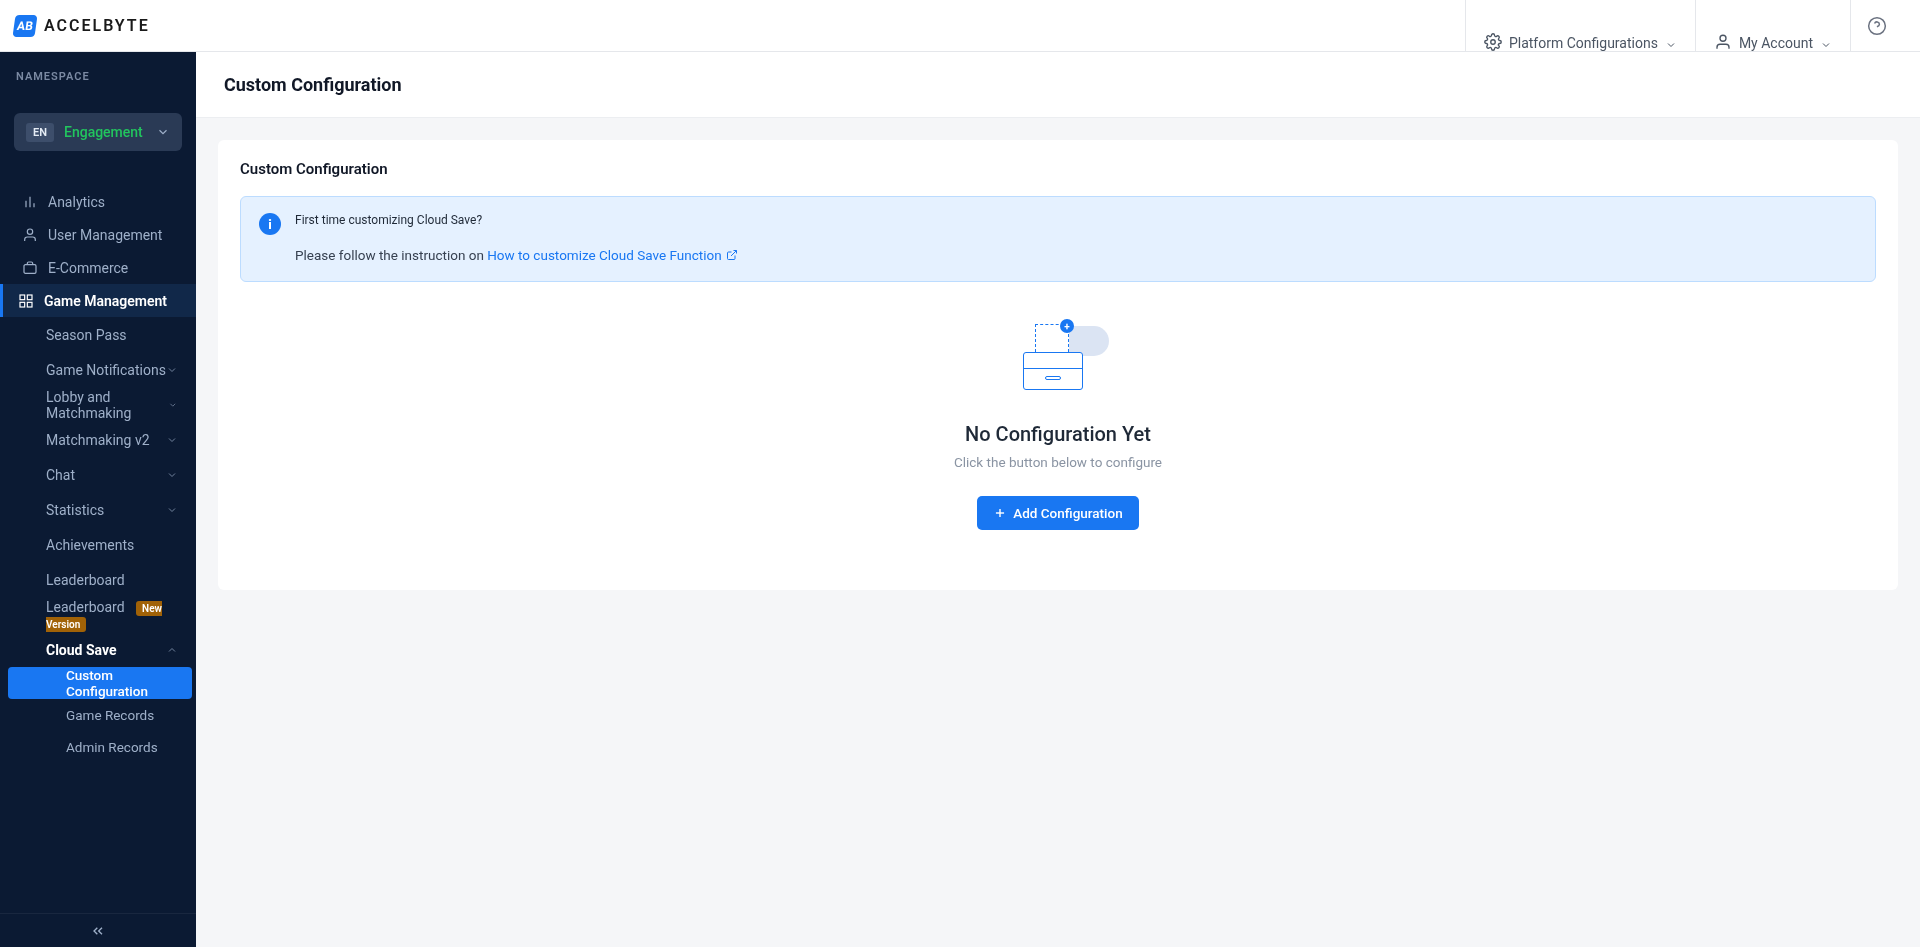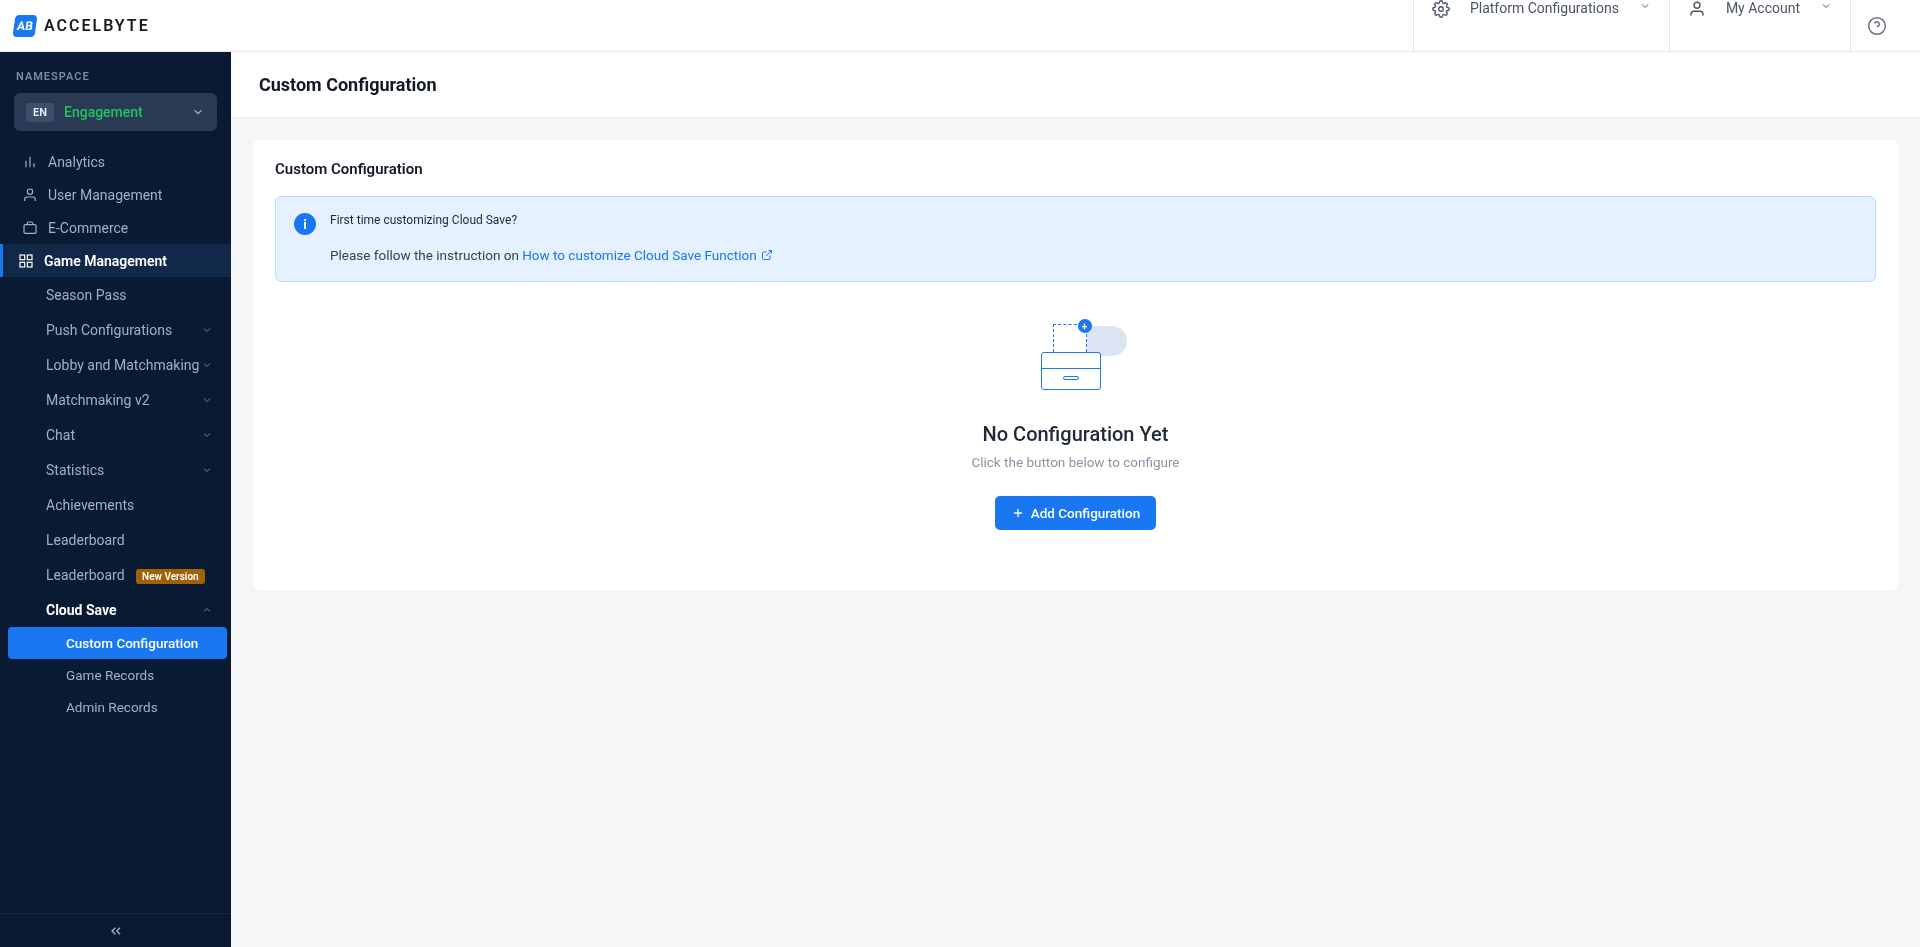--- a/index.html
+++ b/index.html
@@ -5,29 +5,29 @@
 * { margin:0; padding:0; box-sizing:border-box; font-family:-apple-system,BlinkMacSystemFont,"Segoe UI",Roboto,"Helvetica Neue",Arial,sans-serif; }
 body { background:#f5f6f8; color:#1a1a1a; overflow:hidden; }
 .app { display:flex; flex-direction:column; height:947px; width:1920px; }
 
 
 .topbar { height:52px; background:#fff; border-bottom:1px solid #e5e7eb; display:flex; align-items:center; justify-content:space-between; padding:0 18px 0 14px; }
 .brand { display:flex; align-items:center; gap:8px; }
 .brand-logo { width:22px; height:22px; background:#1977f2; border-radius:4px; display:flex; align-items:center; justify-content:center; color:#fff; font-size:12px; font-weight:700; transform:skewX(-8deg); }
 .brand-name { font-weight:600; letter-spacing:2px; font-size:16px; color:#1a1a1a; }
 .topbar-right { display:flex; align-items:stretch; height:100%; }
-.top-item { display:flex; align-items:flex-start; gap:20px; padding:0 18px; border-left:1px solid #e5e7eb; color:#4b5563; font-size:14px; cursor:pointer; }
+.top-item { display:flex; align-items:flex-end; gap:7px; padding:0 18px; border-left:1px solid #e5e7eb; color:#4b5563; font-size:14px; cursor:pointer; }
 .top-item svg { width:18px; height:18px; }
 .chev { width:12px!important; height:12px!important; }
 .help-btn { display:flex; align-items:center; justify-content:center; width:52px; border-left:1px solid #e5e7eb; color:#6b7280; cursor:pointer; }
 .help-btn svg { width:20px; height:20px; }
 
 
 .body { flex:1; display:flex; min-height:0; }
-.sidebar { width:231px; background:#0b1a33; color:#cbd5e1; display:flex; flex-direction:column; position:relative; }
+.sidebar { width:196px; background:#0b1a33; color:#cbd5e1; display:flex; flex-direction:column; position:relative;gap:20px; }
 .ns-label { font-size:11px; letter-spacing:1px; color:#7b8aa3; padding:18px 16px 10px; font-weight:600; }
 .ns-select { margin:0 14px 14px; background:#2a3a55; border-radius:6px; height:38px; display:flex; align-items:center; padding:0 12px; gap:10px; cursor:pointer; position:relative; }
 .ns-badge { background:#3d4e6b; color:#e5ecf5; font-size:11px; font-weight:600; padding:3px 7px; border-radius:3px; }
 .ns-name { color:#22c55e; font-size:14px; font-weight:500; flex:1; }
 .ns-select svg { width:14px; height:14px; color:#9fb0c9; }
 
 .nav { flex:1; overflow:auto; }
 .nav-top > .nav-item { display:flex; align-items:center; gap:10px; padding:0 22px; height:33px; font-size:14px; color:#9fb0c9; cursor:pointer; }
 .nav-top > .nav-item svg { width:16px; height:16px; }
 .nav-top > .nav-item.active { color:#fff; background:#112849; font-weight:600; border-left:3px solid #1977f2; padding-left:15px; }
@@ -163,21 +163,21 @@
               </svg>
             <span>Game Management</span>
           </div>
         </div>
 
         <div class="sub">
           <div class="sub-item">
             <span>Season Pass</span>
           </div>
           <div class="sub-item">
-            <span>Push Configurations</span>
+            <span>Game Notifications</span>
             <svg class="chev-s" viewBox="0 0 24 24" fill="none" stroke="currentColor" stroke-width="2">
                 <polyline points="6 9 12 15 18 9"></polyline>
               </svg>
           </div>
           <div class="sub-item">
             <span>Lobby and Matchmaking</span>
             <svg class="chev-s" viewBox="0 0 24 24" fill="none" stroke="currentColor" stroke-width="2">
                 <polyline points="6 9 12 15 18 9"></polyline>
               </svg>
           </div>

